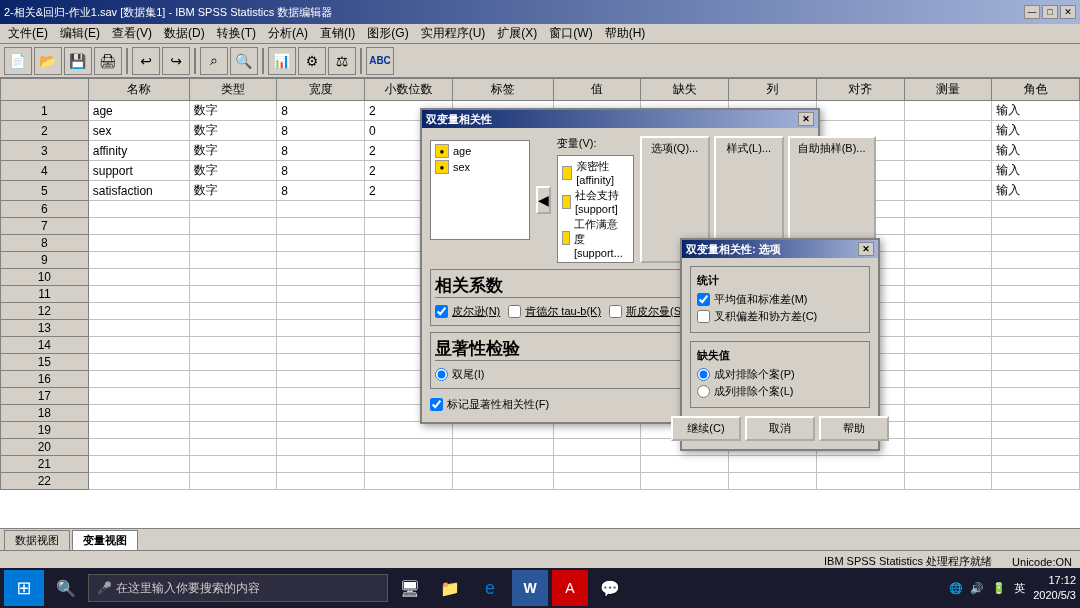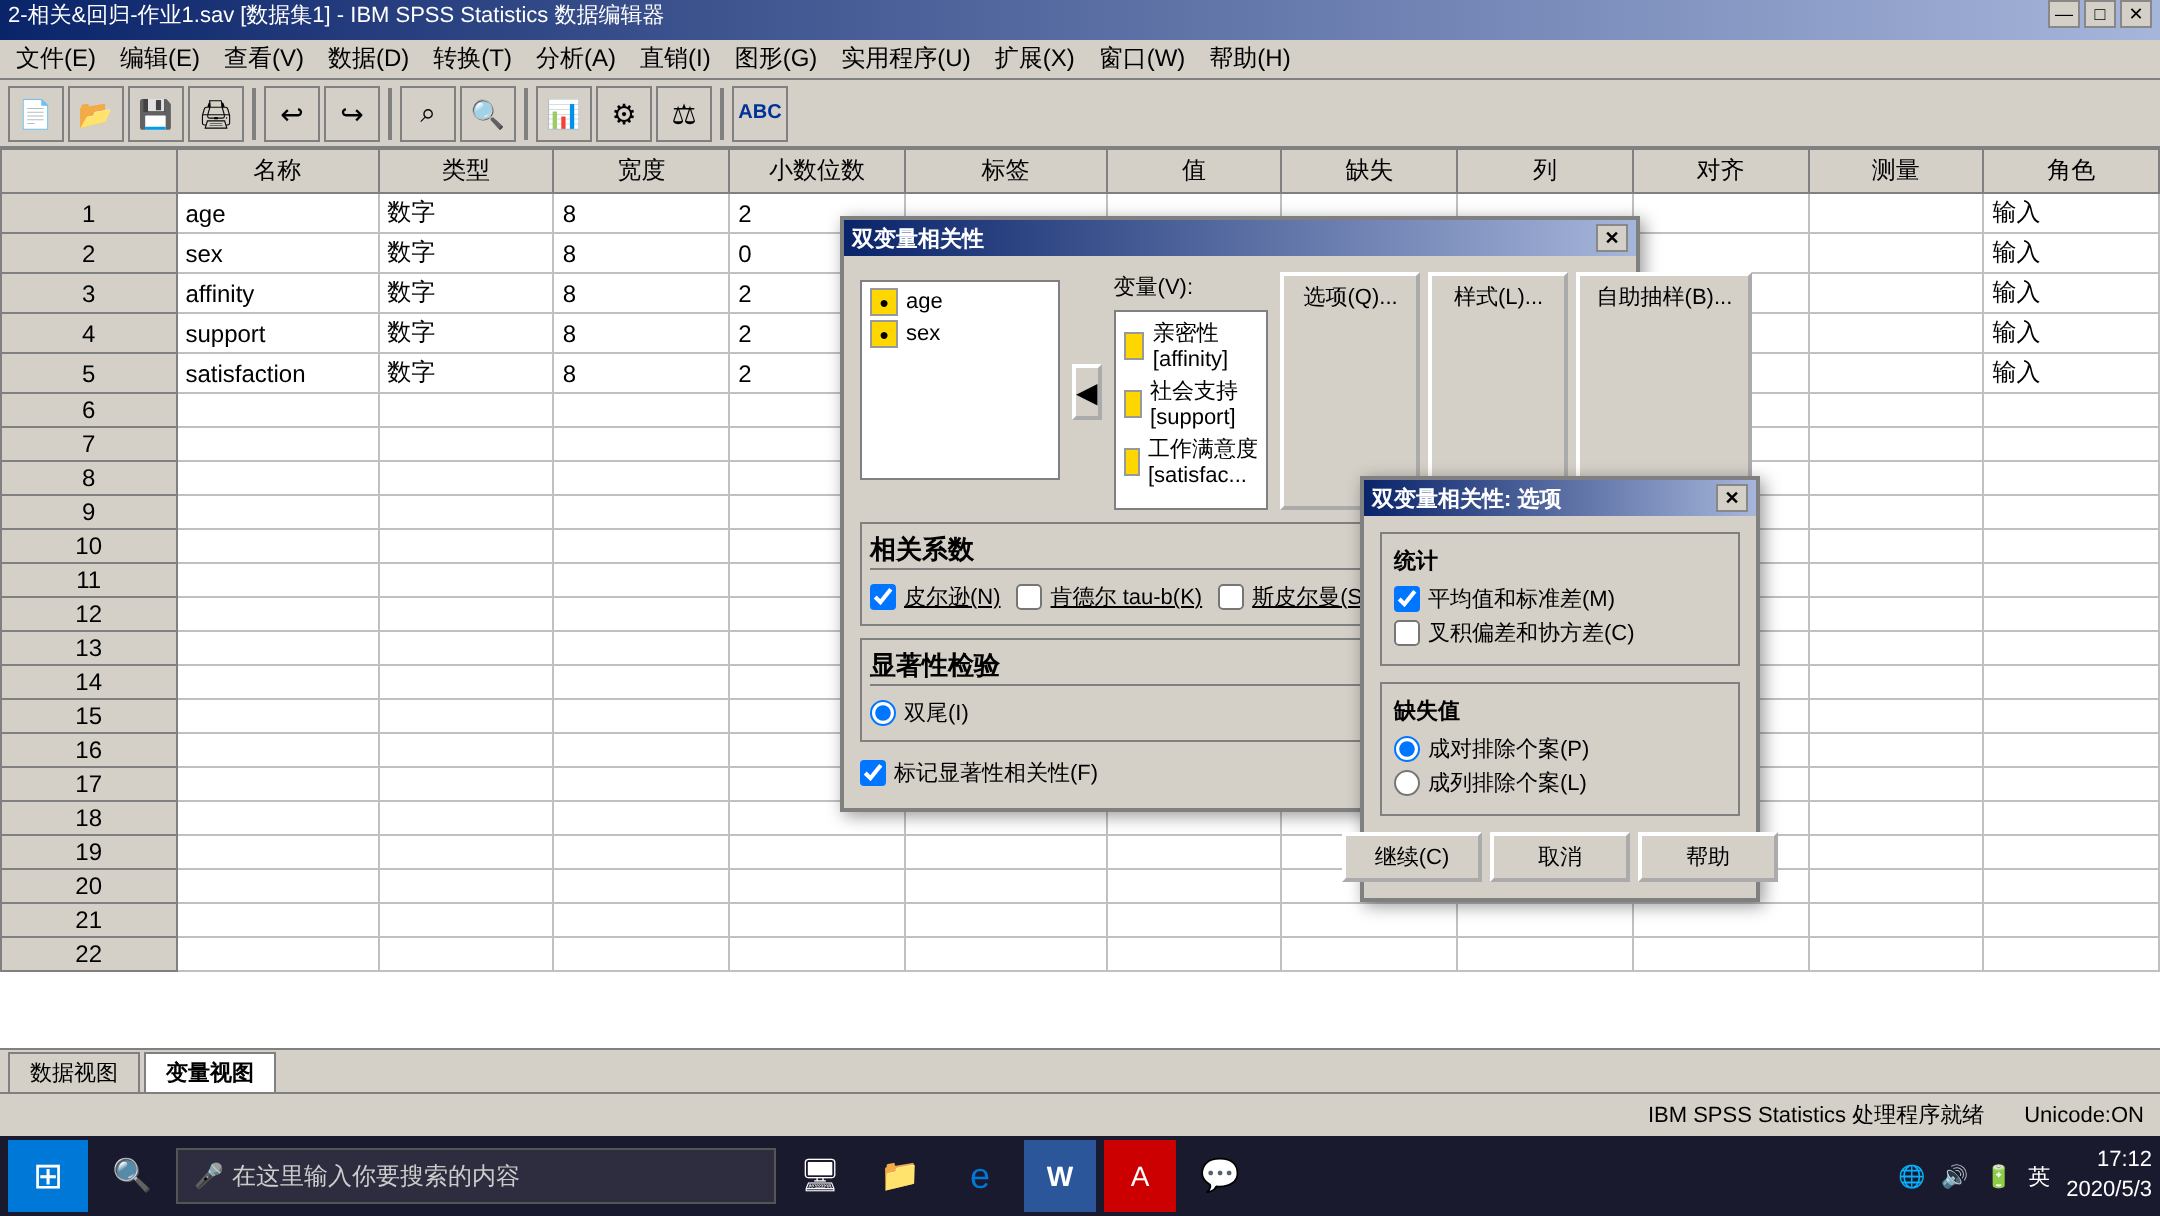--- a/index.html
+++ b/index.html
@@ -1,19 +1,19 @@
 <!DOCTYPE html>
 <html><head>
   <meta charset="utf-8">
   <style>
     * { box-sizing: border-box; margin: 0; padding: 0; }
     body { font-family: 'SimSun', 'MS Sans Serif', sans-serif; font-size: 12px; background: #d4d0c8; overflow: hidden; width: 1080px; height: 608px; }
 
     
-    #titlebar { background: linear-gradient(to right, #0a246a, #a6b5da); color: white; height: 20px; display: flex; justify-content: space-between; padding: 0 4px; font-size: 11px; }
+    #titlebar { background: linear-gradient(to right, #0a246a, #a6b5da); color: white; height: 20px; display: flex; align-items: center; justify-content: space-between; padding: 12px 4px; font-size: 11px; }
     #titlebar-controls { display: flex; gap: 2px; }
     #titlebar-controls span { width: 16px; height: 14px; background: #d4d0c8; border: 1px solid #888; display: flex; align-items: center; justify-content: center; font-size: 9px; cursor: pointer; color: black; }
 
     
     #menubar { background: #d4d0c8; border-bottom: 1px solid #808080; height: 20px; display: flex; align-items: center; padding: 0 2px; }
     .menu-item { padding: 2px 6px; font-size: 12px; cursor: pointer; white-space: nowrap; }
 
     
     #toolbar { background: #d4d0c8; border-bottom: 1px solid #808080; height: 34px; display: flex; align-items: center; padding: 2px 4px; gap: 2px; }
     .toolbar-btn { width: 28px; height: 28px; background: #d4d0c8; border: 1px solid #808080; display: flex; align-items: center; justify-content: center; cursor: pointer; font-size: 14px; }
@@ -62,21 +62,21 @@
     .var-list-left { width: 100px; border: 1px solid #808080; background: white; min-height: 100px; padding: 2px; }
     .var-list-right { flex: 1; border: 1px solid #808080; background: white; min-height: 100px; padding: 2px; }
     .var-item { display: flex; align-items: center; gap: 4px; padding: 1px 2px; font-size: 11px; cursor: pointer; }
     .var-item .var-icon { width: 14px; height: 14px; background: #ffd700; border: 1px solid #999; display: flex; align-items: center; justify-content: center; font-size: 8px; }
 
     .arrow-btn { width: 28px; height: 28px; background: #d4d0c8; border: 2px outset #fff; display: flex; align-items: center; justify-content: center; cursor: pointer; align-self: center; font-size: 14px; }
 
     .right-buttons { display: flex; flex-direction: row; gap: 4px; }
     .dlg-btn { padding: 3px 8px; background: #d4d0c8; border: 2px outset #fff; cursor: pointer; font-size: 11px; white-space: nowrap; min-width: 70px; text-align: center; }
 
-    .section-label { font-size: 13px; font-weight: bold; border-bottom: 1px solid #808080; margin-bottom: 4px; }
+    .section-label { font-size: 17px; font-weight: bold; border-bottom: 1px solid #808080; margin-bottom: 4px; }
     .checkbox-row { display: flex; align-items: center; gap: 4px; font-size: 11px; margin: 2px 0; }
     .radio-row { display: flex; align-items: center; gap: 4px; font-size: 11px; margin: 2px 0; }
 
     .bottom-btn-row { display: flex; gap: 4px; justify-content: center; margin-top: 4px; }
 
     
     #options-dialog { top: 238px; left: 680px; width: 200px; }
     #options-dialog .dialog-body { display: flex; flex-direction: column; gap: 8px; }
 
     .options-group { border: 1px solid #808080; padding: 6px; }
@@ -507,21 +507,21 @@
             <div class="var-label-item">
               <span class="var-icon" style="background:#ffd700;border:1px solid #999;width:14px;height:14px;display:inline-block;"></span>
               <span>亲密性 [affinity]</span>
             </div>
             <div class="var-label-item">
               <span class="var-icon" style="background:#ffd700;border:1px solid #999;width:14px;height:14px;display:inline-block;"></span>
               <span>社会支持 [support]</span>
             </div>
             <div class="var-label-item">
               <span class="var-icon" style="background:#ffd700;border:1px solid #999;width:14px;height:14px;display:inline-block;"></span>
-              <span>工作满意度 [satisfac...</span>
+              <span>工作满意度 [support...</span>
             </div>
           </div>
         </div>
         <div class="right-buttons">
           <div class="dlg-btn">选项(Q)...</div>
           <div class="dlg-btn">样式(L)...</div>
           <div class="dlg-btn">自助抽样(B)...</div>
         </div>
       </div>
 

